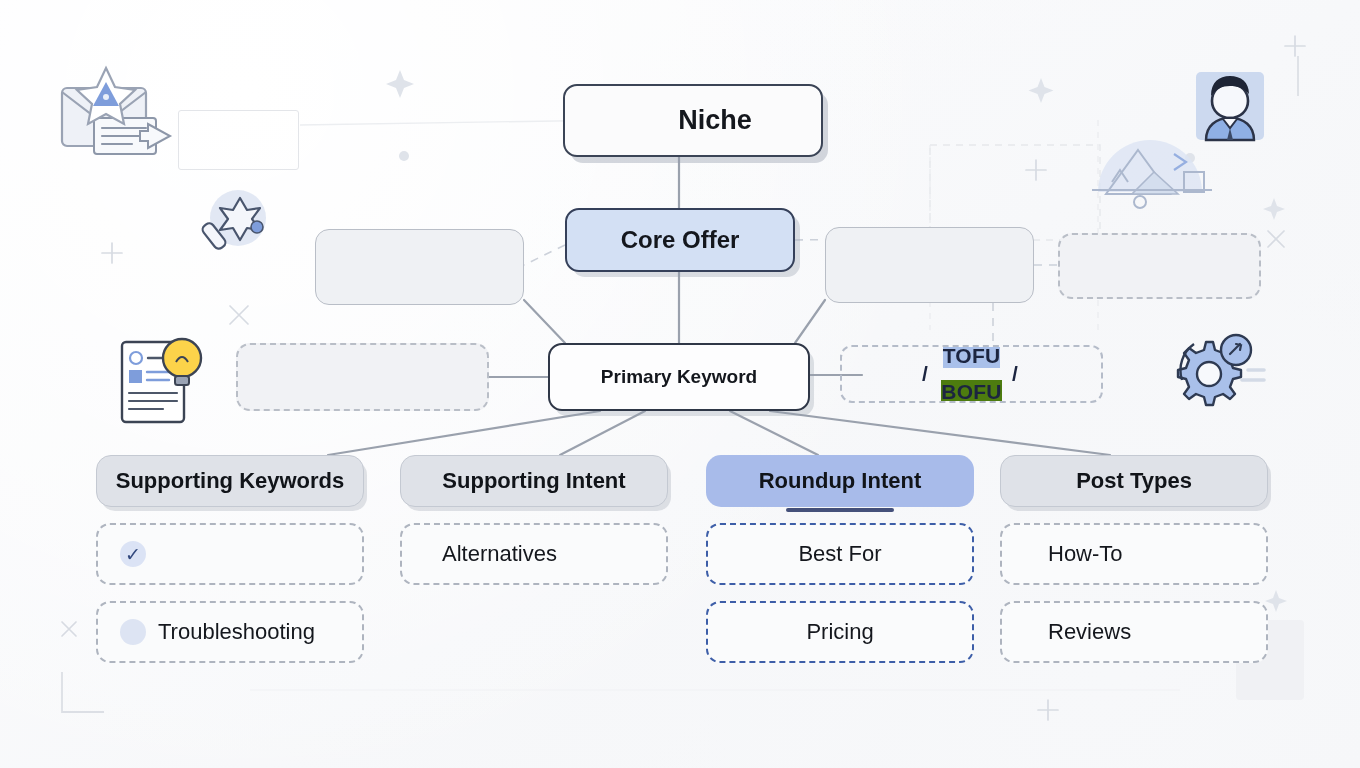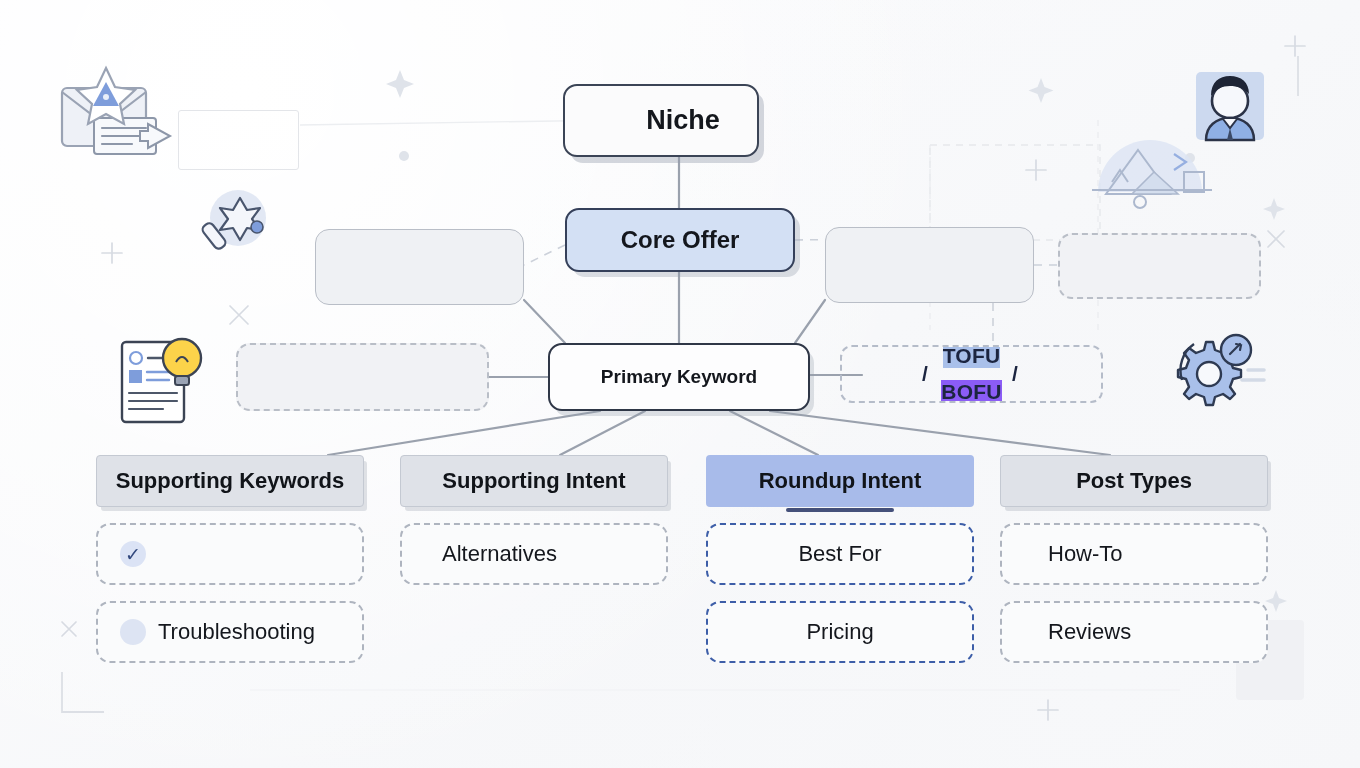--- a/index.html
+++ b/index.html
@@ -26,21 +26,21 @@
     position:absolute;z-index:4;
     box-sizing:border-box;
     display:flex;align-items:center;justify-content:center;
     text-align:center;
     border-radius:14px;
   }
   .node-label{pointer-events:none;}
 
   
   .n-niche{
-    left:563px;top:84px;width:196px;height:73px;
+    left:563px;top:84px;width:260px;height:73px;
     background:#fbfbfc;border:2px solid #3b4456;
     font-size:27px;font-weight:bold;color:#14171d;
     box-shadow:6px 7px 0 -1px rgba(150,158,172,.40);
     padding-left:44px;
   }
   .n-core{
     left:565px;top:208px;width:230px;height:64px;
     background:#d3e0f4;border:2px solid #35405a;
     font-size:24px;font-weight:bold;color:#14171d;
     box-shadow:6px 6px 0 -1px rgba(150,158,172,.34);
@@ -59,21 +59,21 @@
     overflow:hidden;padding:0;flex-direction:column;
   }
   .funnel-seg{
     flex:1;height:100%;
     display:flex;align-items:center;justify-content:center;
     font-size:21px;font-weight:bold;color:#1c2540;
     letter-spacing:.2px;
   }
   .funnel-seg.s0{background:#a9c0ea;}
   .funnel-seg.s1{background:#dfe9f9;}
-  .funnel-seg.s2{background:#8b5cf6;margin-top:12px;}
+  .funnel-seg.s2{background:#4d7c0f;margin-top:12px;}
   .funnel-sep{
     align-self:center;font-size:21px;font-weight:bold;color:#1c2540;
     position:absolute;pointer-events:none;
   }
 
   
   .ghost{position:absolute;z-index:3;box-sizing:border-box;border-radius:14px;}
   .ghost.solid{background:#eff1f4;border:1.6px solid #b9bec7;}
   .ghost.dash{background:#f1f2f5;border:2px dashed #b9bec7;}
   .ghost.faint{background:transparent;border:1.4px solid #e3e5e9;border-radius:3px;}
@@ -81,21 +81,21 @@
   .g-left-top{left:315px;top:229px;width:209px;height:76px;}
   .g-left-mid{left:236px;top:343px;width:253px;height:68px;}
   .g-right-top{left:825px;top:227px;width:209px;height:76px;}
   .g-right-far{left:1058px;top:233px;width:203px;height:66px;}
   .g-faint-tl{left:178px;top:110px;width:121px;height:60px;}
   .g-faint-br{left:1236px;top:620px;width:68px;height:80px;background:#f0f1f4;border:none;border-radius:4px;}
 
   
   .col{position:absolute;z-index:4;width:268px;}
   .col-head{
-    box-sizing:border-box;height:52px;border-radius:4px;
+    box-sizing:border-box;height:52px;border-radius:15px;
     display:flex;align-items:center;justify-content:center;
     font-size:22px;font-weight:bold;color:#111419;
     position:relative;
   }
   .col-head.grey{background:#dfe2e8;border:1.5px solid #c4c9d2;box-shadow:4px 5px 0 -1px rgba(155,162,175,.30);}
   .col-head.blue{background:#a8bbea;border:none;}
   .col-head.blue::after{
     content:"";position:absolute;left:50%;transform:translateX(-50%);
     bottom:-5px;width:108px;height:4px;background:#44507a;border-radius:2px;
   }

